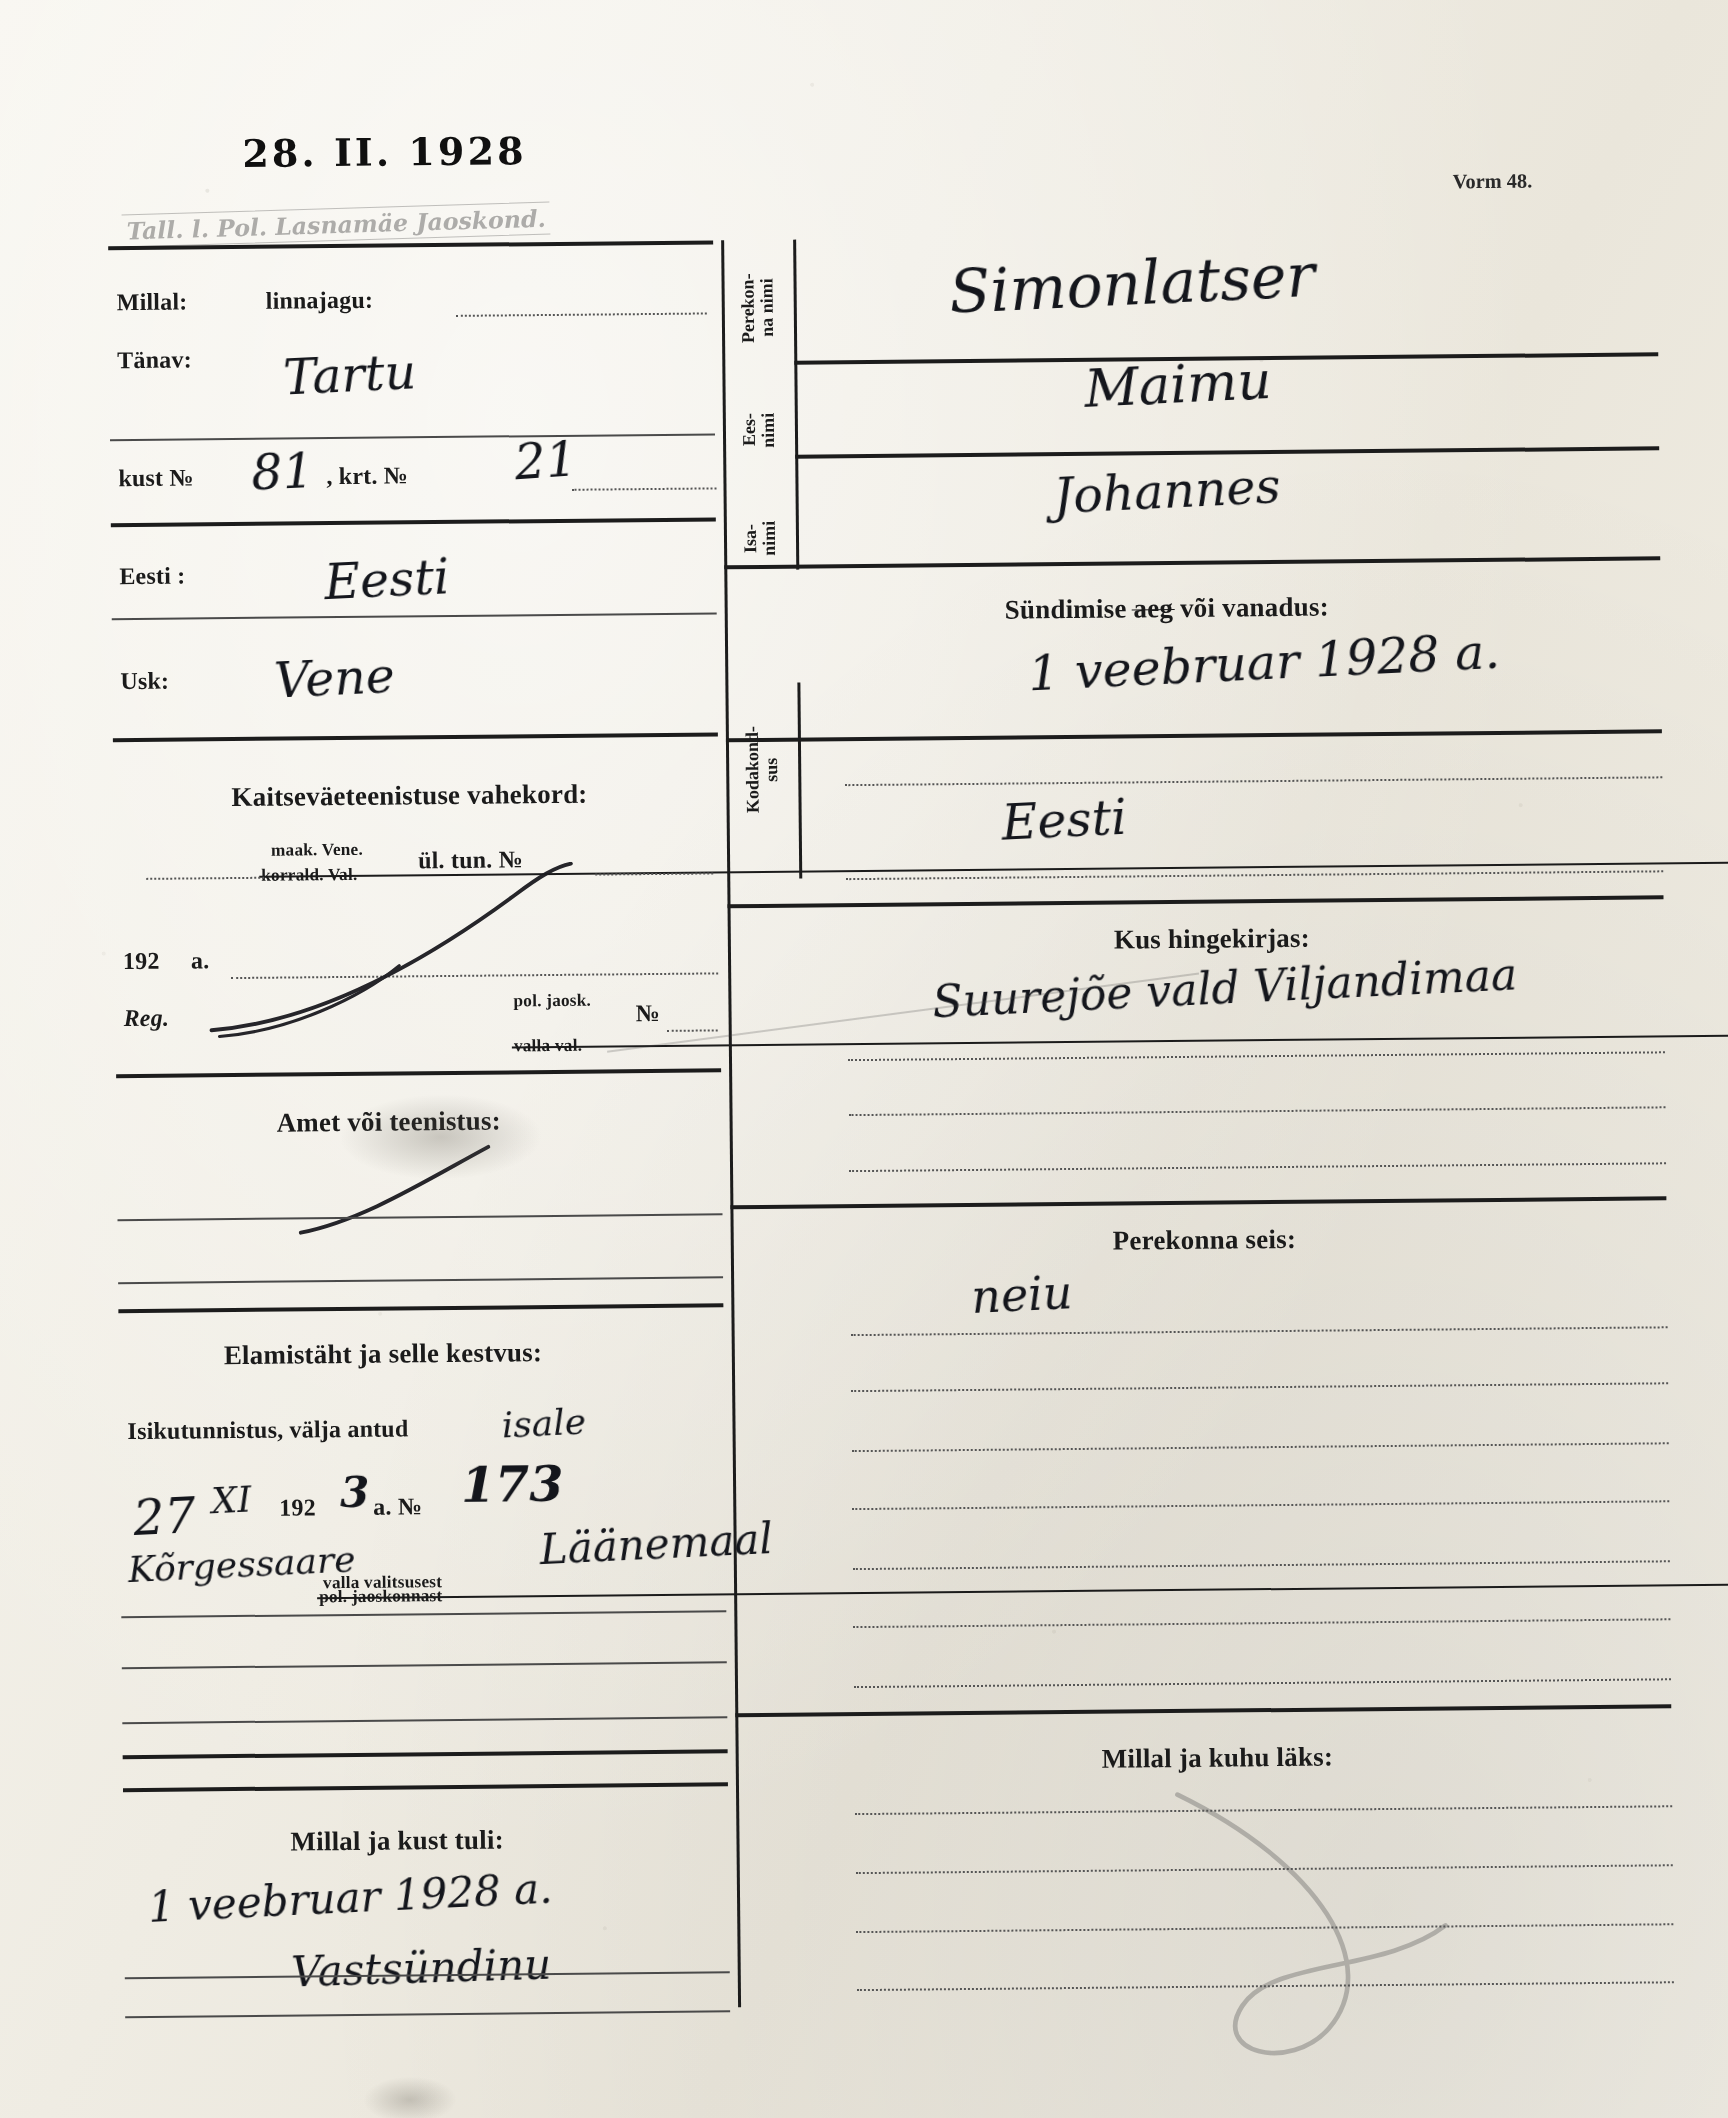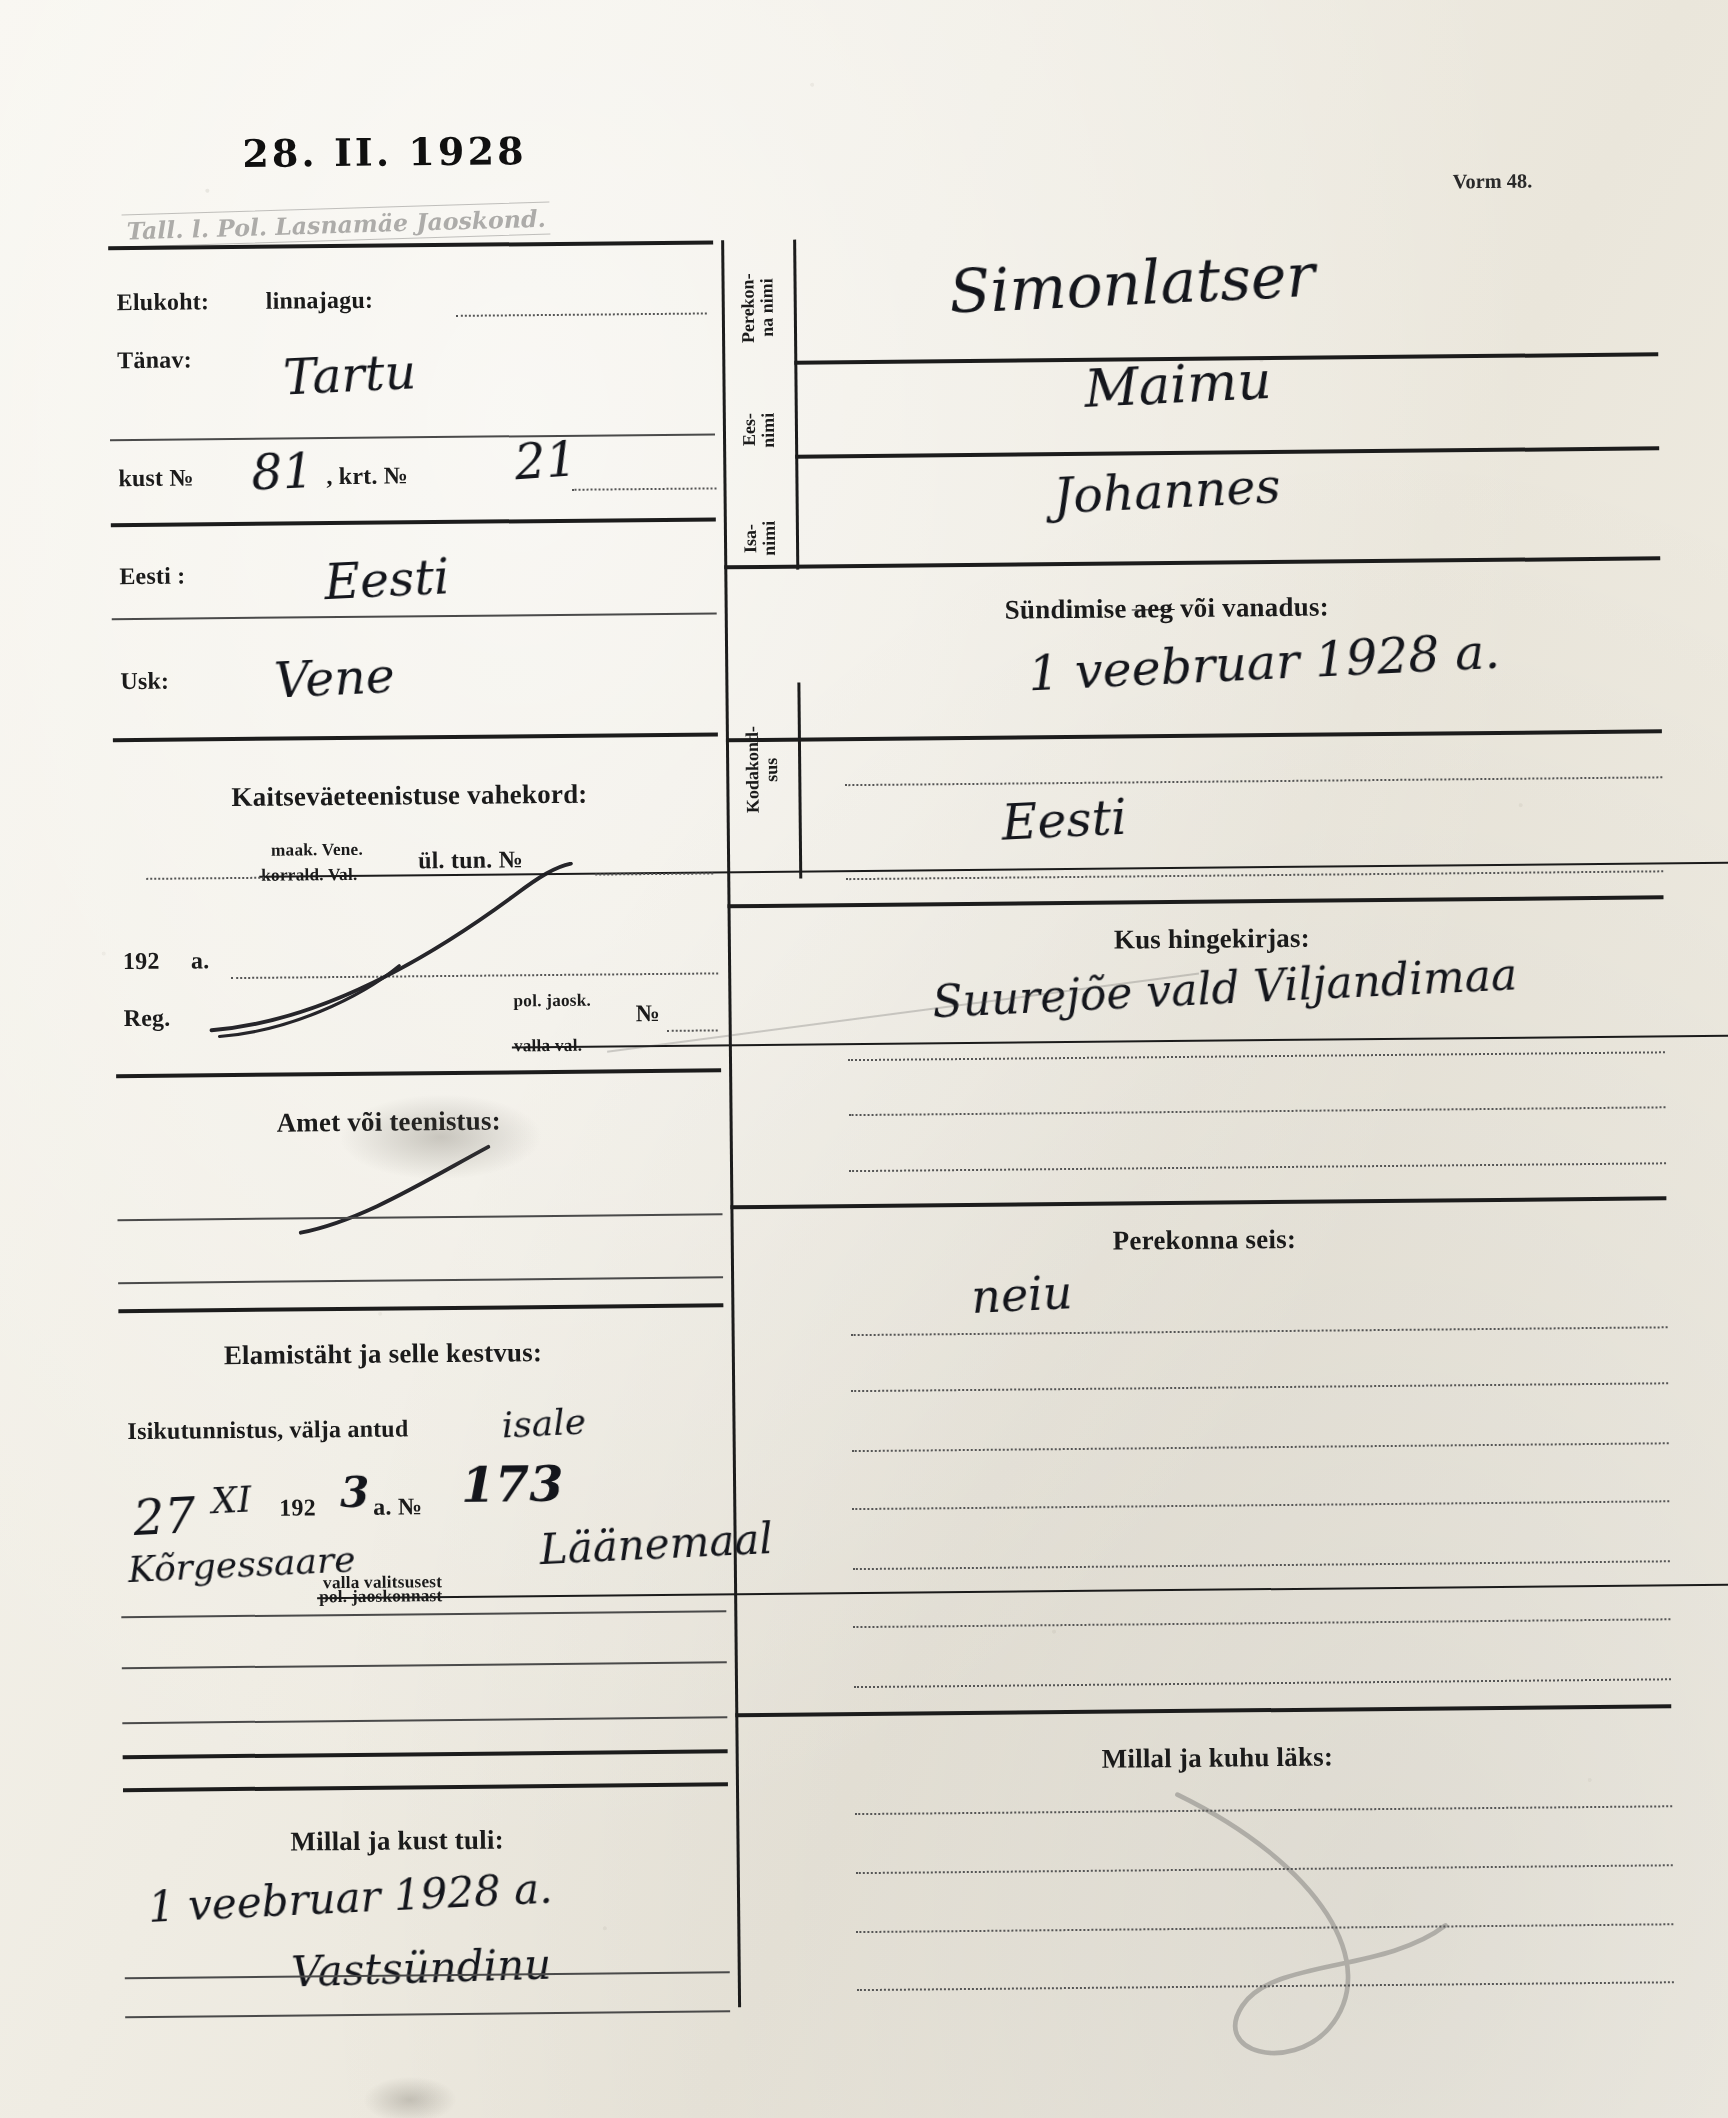--- a/index.html
+++ b/index.html
@@ -145,21 +145,21 @@
 
   <div class="stampfaint" style="left:75px;top:157px;font-size:23.6px;">Tall. l. Pol. Lasnamäe  Jaoskond.</div>
 
   <div class="line thick" style="left:61px;top:193px;width:605px;"></div>
 
   <div class="vline" style="left:674px;top:193px;height:1767px;"></div>
 
   <div class="vline" style="left:746px;top:193px;height:330px;"></div>
   <div class="vline" style="left:746px;top:636px;height:196px;"></div>
 
-  <div class="lbl md" style="left:69px;top:236px;">Elukoht:</div>
+  <div class="lbl md" style="left:69px;top:236px;">Millal:</div>
   <div class="lbl md" style="left:218px;top:236px;">linnajagu:</div>
   <div class="dotline" style="left:408px;top:265px;width:251px;"></div>
 
   <div class="lbl md" style="left:69px;top:294px;">Tänav:</div>
   <div class="hw sz4 tilt ink" style="left:236px;top:298px;">Tartu</div>
   <div class="line thin" style="left:61px;top:386px;width:605px;"></div>
 
   <div class="lbl md" style="left:69px;top:412px;">kust №</div>
   <div class="hw sz4 tilt ink" style="left:203px;top:393px;">81</div>
   <div class="lbl md" style="left:277px;top:412px;">, krt. №</div>
@@ -179,21 +179,21 @@
   <div class="lbl sm" style="left:218px;top:789px;">maak. Vene.</div>
   <div class="lbl sm strike" style="left:208px;top:814px;">korrald. Val.</div>
   <div class="lbl md" style="left:365px;top:797px;">ül. tun. №</div>
   <div class="dotline" style="left:93px;top:825px;width:118px;"></div>
   <div class="dotline" style="left:542px;top:825px;width:118px;"></div>
 
   <div class="lbl md" style="left:69px;top:895px;">192</div>
   <div class="lbl md" style="left:137px;top:895px;">a.</div>
   <div class="dotline" style="left:177px;top:925px;width:487px;"></div>
 
-  <div class="lbl md" style="left:69px;top:952px;">Reg.</div>
+  <div class="lbl md" style="left:69px;top:952px;font-style:italic;">Reg.</div>
   <div class="lbl sm" style="left:459px;top:942px;">pol. jaosk.</div>
   <div class="lbl sm strike" style="left:459px;top:967px;">valla val.</div>
   <div class="lbl md" style="left:581px;top:952px;">№</div>
   <div class="dotline" style="left:612px;top:982px;width:51px;"></div>
 
   <svg class="pencilcurve" style="left:149px;top:813px;width:408px;height:181px;opacity:.95;" viewBox="0 0 520 230" width="408" height="181">
     <path d="M10,210 C150,200 290,120 400,40 C430,18 450,6 470,2" stroke="#1b1b20" stroke-width="5" fill="none" stroke-linecap="round"></path>
     <path d="M20,218 C110,212 200,170 250,130" stroke="#1b1b20" stroke-width="4" fill="none" stroke-linecap="round"></path>
   </svg>
   <div class="line thick" style="left:61px;top:1021px;width:605px;"></div>

